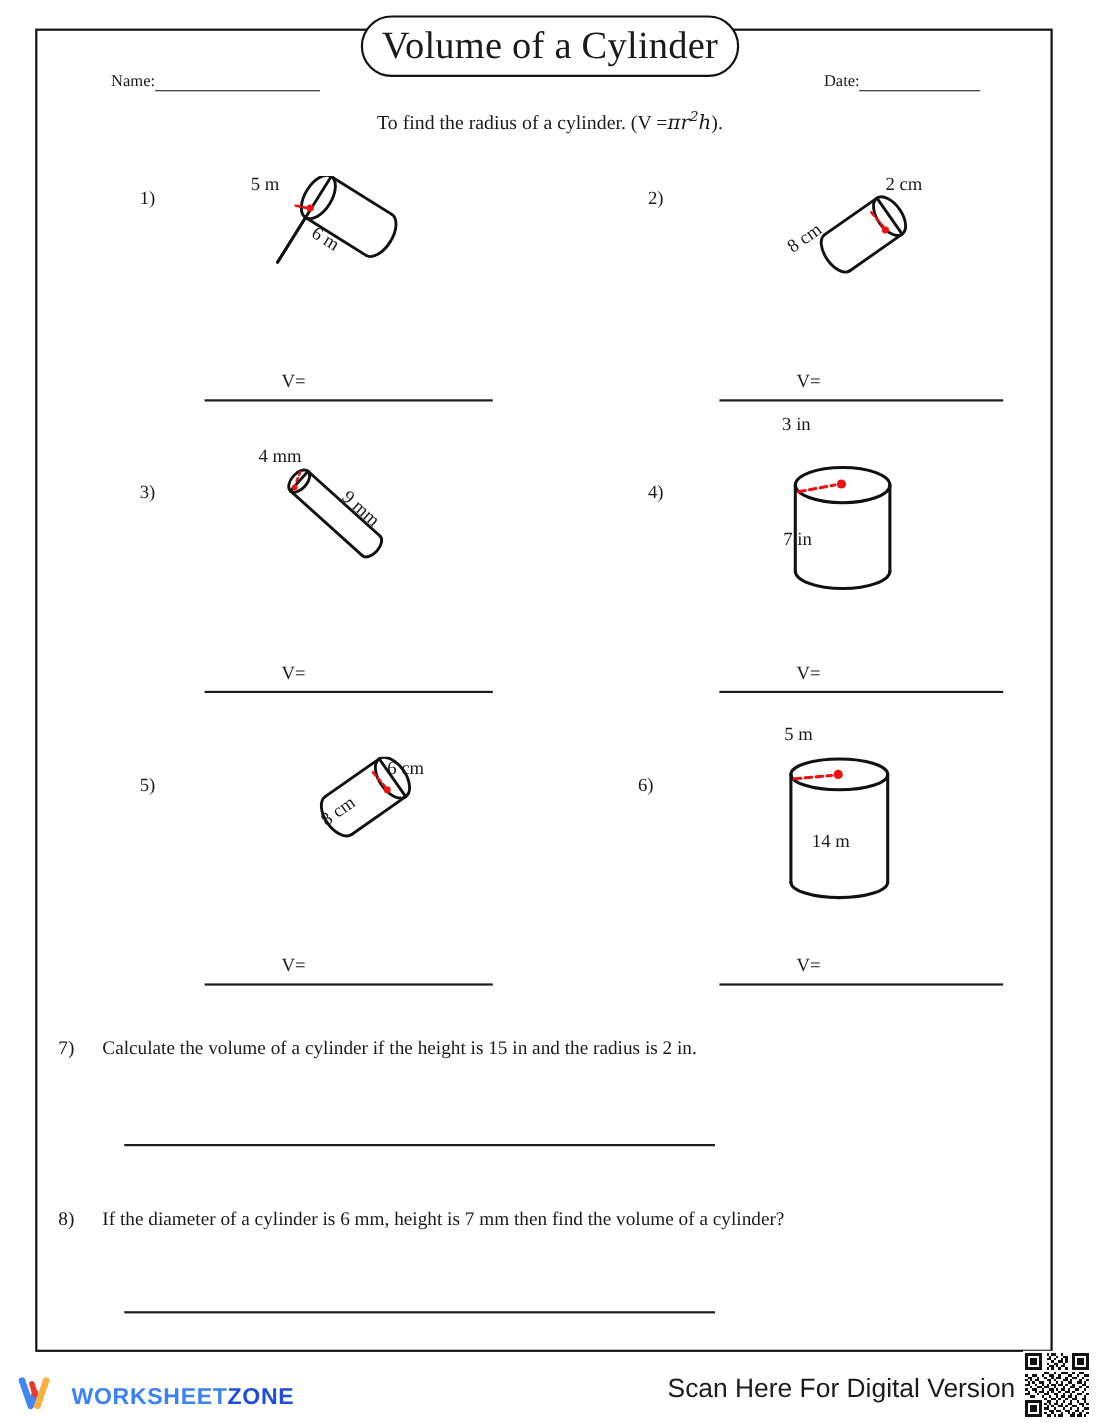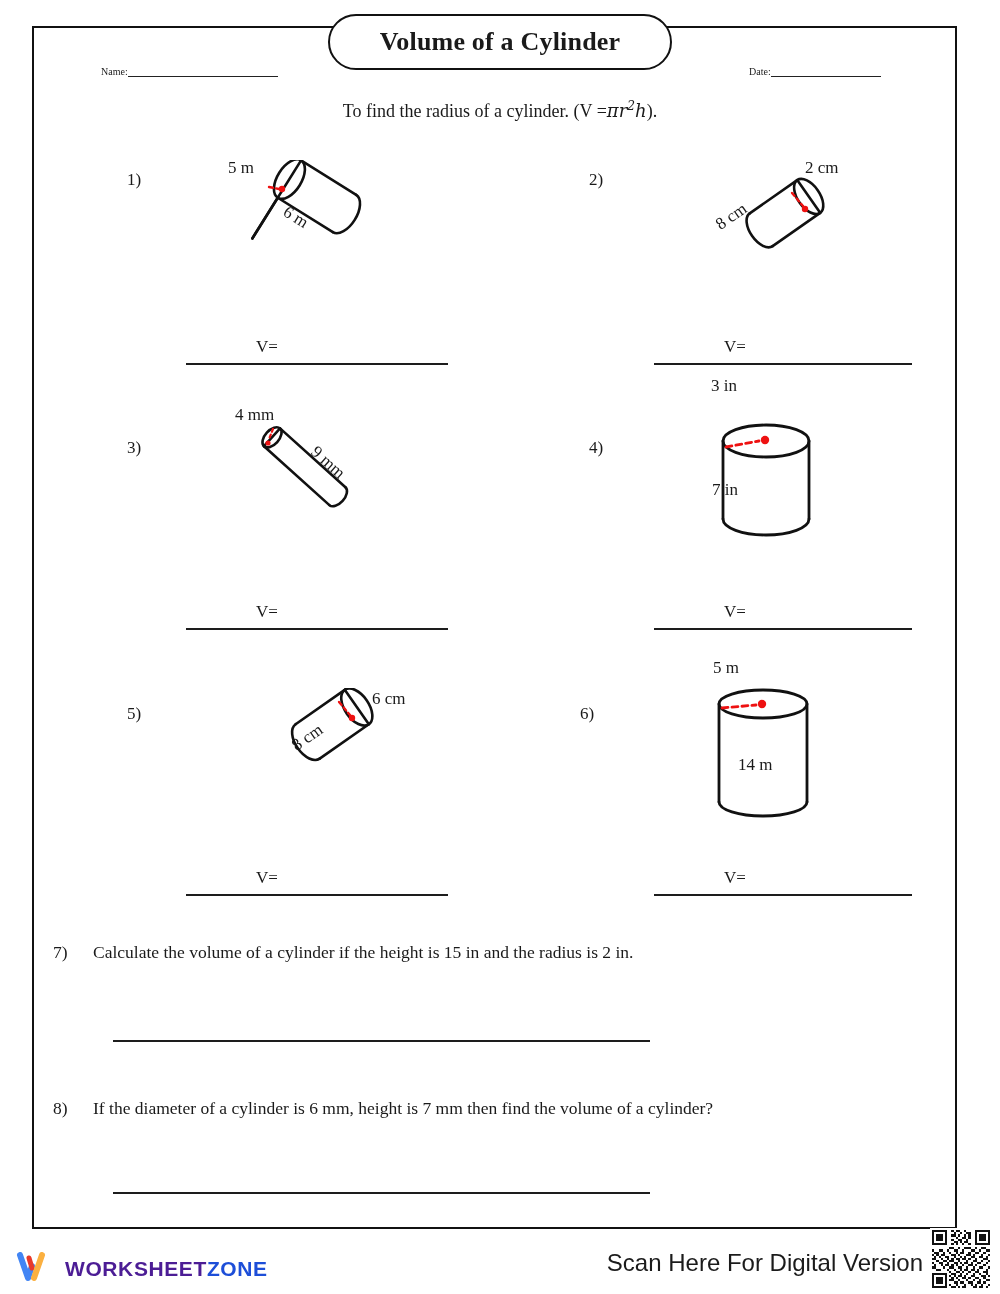--- a/index.html
+++ b/index.html
@@ -37,30 +37,30 @@
     border: 2.5px solid #111;
     border-radius: 28px;
     background: #fff;
     display: flex;
     align-items: center;
     justify-content: center;
     box-sizing: border-box;
     z-index: 5;
   }
   #title-badge .t {
-    font-size: 26px;
-    font-weight: bold;
+    font-size: 35px;
+    font-weight: normal;
     letter-spacing: .2px;
     white-space: nowrap;
   }
 
   
   .field {
     position: absolute;
-    font-size: 10px;
+    font-size: 15px;
     white-space: nowrap;
   }
   #name-field { left: 101px; top: 66px; }
   #date-field { left: 749px; top: 66px; }
   .field .rule {
     display: inline-block;
     border-bottom: 1px solid #222;
     vertical-align: bottom;
   }
 
@@ -131,21 +131,21 @@
     display: flex;
     align-items: center;
     gap: 9px;
   }
   #footer-logo .wordmark {
     font-family: "Liberation Sans", sans-serif;
     font-size: 21px;
     font-weight: bold;
     letter-spacing: .6px;
   }
-  #footer-logo .wm-a { color: #4c1d95; }
+  #footer-logo .wm-a { color: #3b82f6; }
   #footer-logo .wm-b { color: #1d4ed8; }
 
   #scan-text {
     position: absolute;
     right: 77px;
     top: 1249px;
     font-family: "Liberation Sans", sans-serif;
     font-size: 24px;
     color: #1b1b1b;
     white-space: nowrap;
@@ -270,21 +270,21 @@
 <div class="vslot" style="left:186px; top:602px; width:262px;">
   <span class="veq">V=</span>
   <div class="line" style="width:262px;"></div>
 </div>
 <div class="vslot" style="left:654px; top:602px; width:258px;">
   <span class="veq">V=</span>
   <div class="line" style="width:258px;"></div>
 </div>
 
 <div class="qnum" style="left:127px; top:704px;">5)</div>
-<div class="dim" style="left:352px; top:689px;margin-left:20px;">6 cm</div>
+<div class="dim" style="left:352px; top:689px;">6 cm</div>
 <div class="fig" style="left:255px; top:688px;">
   <svg width="130" height="110" viewBox="0 0 130 110">
     <g transform="rotate(-35 95 25)" fill="none" stroke="#111" stroke-width="2.6" stroke-linecap="round">
       <ellipse cx="104" cy="24" rx="12" ry="21"></ellipse>
       <path d="M104 3 L104 45"></path>
       <path d="M104 3 L44 3"></path>
       <path d="M104 45 L44 45"></path>
       <path d="M44 3 A12 21 0 0 0 44 45"></path>
     </g>
     <g stroke="#ee1111" stroke-width="2.3" stroke-linecap="round" fill="none">

